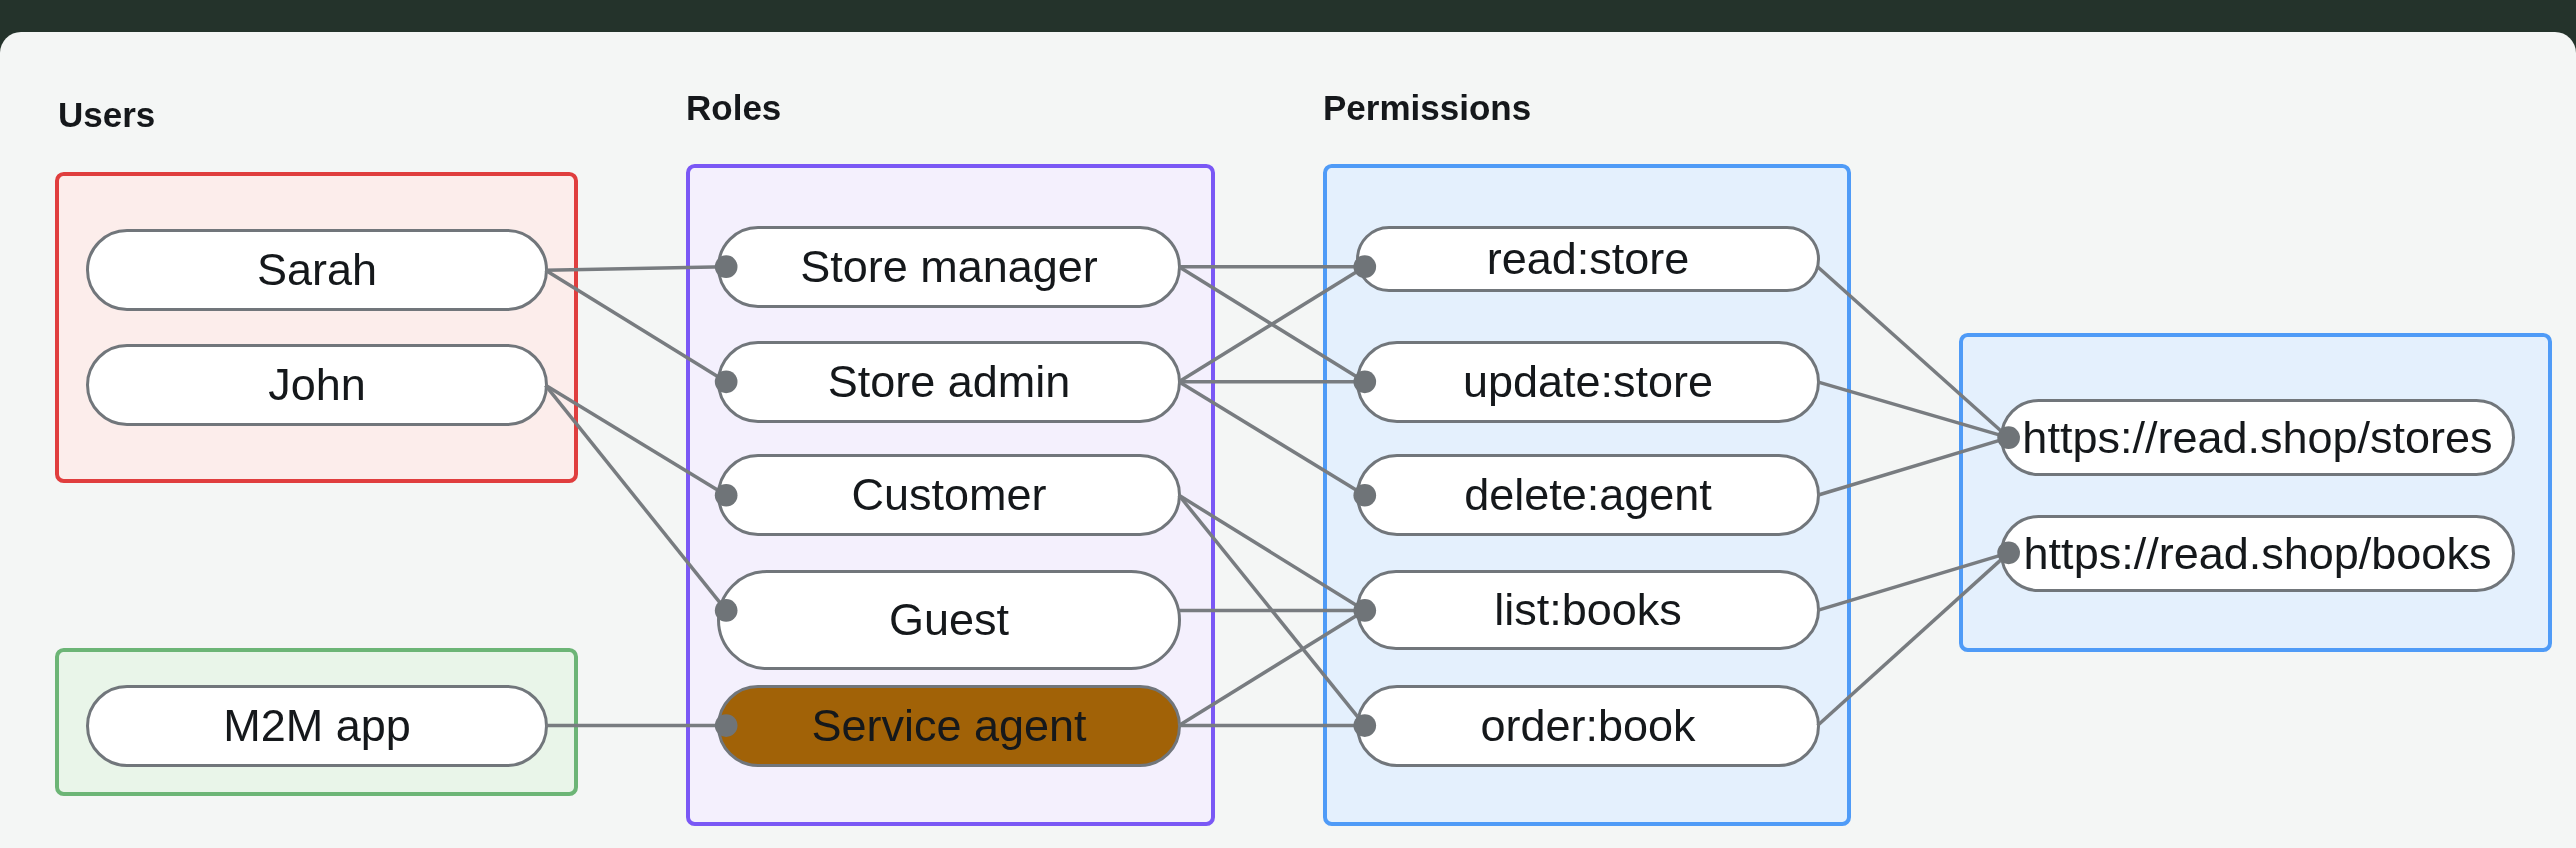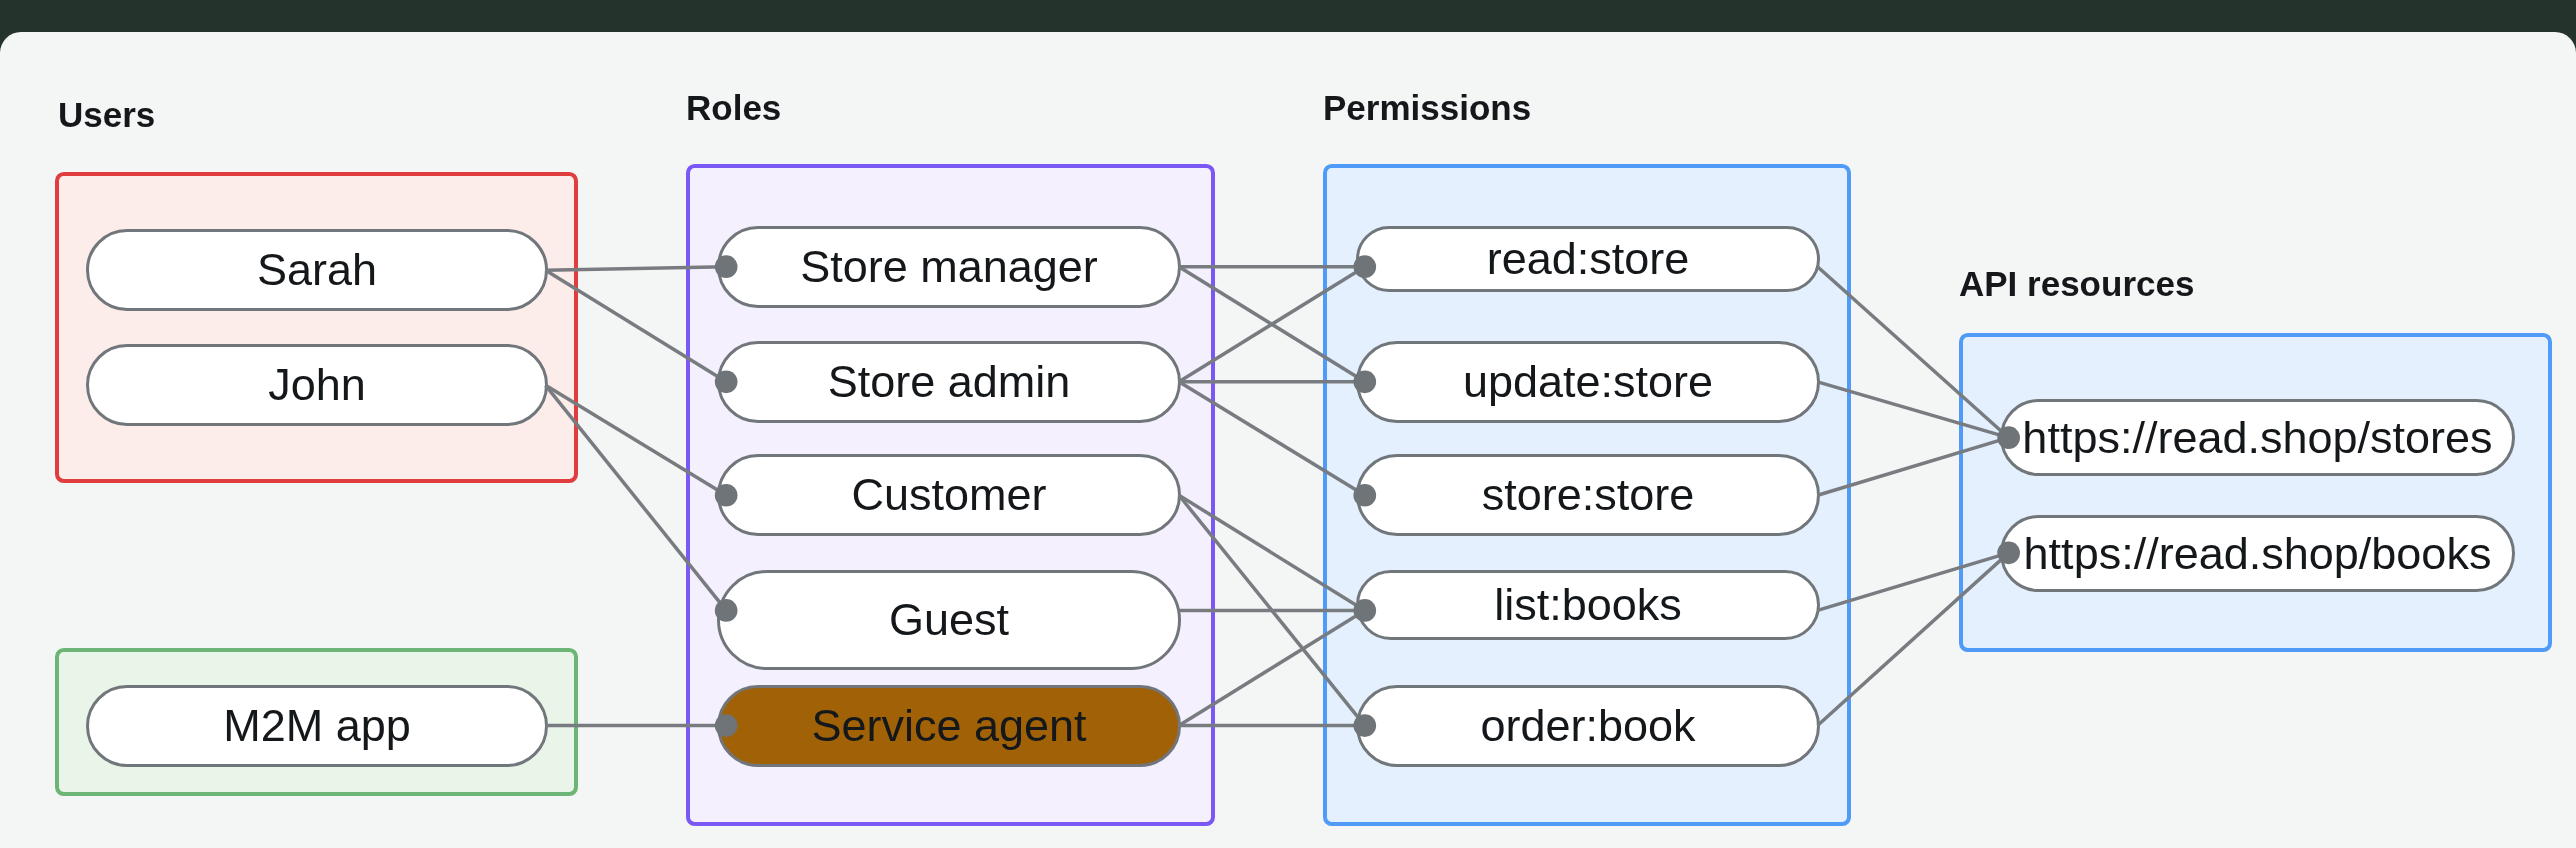--- a/index.html
+++ b/index.html
@@ -62,35 +62,34 @@
 
   <div class="group-box" id="box-users" style="left: 55px; top: 140px; width: 523px; height: 311px; border-color: rgb(224, 62, 62); background: rgb(252, 237, 235);"></div>
   <div class="group-box" id="box-m2m-apps" style="left: 55px; top: 616px; width: 523px; height: 148px; border-color: rgb(108, 181, 118); background: rgb(233, 245, 233);"></div>
   <div class="group-box" id="box-roles" style="left: 686px; top: 132px; width: 529px; height: 662px; border-color: rgb(122, 88, 245); background: rgb(244, 240, 253);"></div>
   <div class="group-box" id="box-permissions" style="left: 1323px; top: 132px; width: 528px; height: 662px; border-color: rgb(79, 155, 247); background: rgb(228, 240, 253);"></div>
   <div class="group-box" id="box-api-resources" style="left: 1959px; top: 301px; width: 593px; height: 319px; border-color: rgb(79, 155, 247); background: rgb(228, 240, 253);"></div>
 
   <div class="group-label" id="label-users" style="left: 58px; top: 63px;">Users</div>
   <div class="group-label" id="label-roles" style="left: 686px; top: 56px;">Roles</div>
   <div class="group-label" id="label-permissions" style="left: 1323px; top: 56px;">Permissions</div>
-  <div class="group-label" id="label-api-resources" style="left: 1959px; top: 232px;">API resources</div>
 
   <div id="nodes-layer">
       <div class="node" style="left: 86px; top: 197px; width: 462px; height: 82px; border-color: rgb(113, 118, 123); background: rgb(255, 255, 255); color: rgb(21, 24, 27);">Sarah</div>
       <div class="node" style="left: 86px; top: 312px; width: 462px; height: 82px; border-color: rgb(113, 118, 123); background: rgb(255, 255, 255); color: rgb(21, 24, 27);">John</div>
       <div class="node" style="left: 86px; top: 653px; width: 462px; height: 82px; border-color: rgb(113, 118, 123); background: rgb(255, 255, 255); color: rgb(21, 24, 27);">M2M app</div>
       <div class="node" style="left: 717px; top: 194px; width: 464px; height: 82px; border-color: rgb(113, 118, 123); background: rgb(255, 255, 255); color: rgb(21, 24, 27);">Store manager</div>
       <div class="node" style="left: 717px; top: 309px; width: 464px; height: 82px; border-color: rgb(113, 118, 123); background: rgb(255, 255, 255); color: rgb(21, 24, 27);">Store admin</div>
       <div class="node" style="left: 717px; top: 422px; width: 464px; height: 82px; border-color: rgb(113, 118, 123); background: rgb(255, 255, 255); color: rgb(21, 24, 27);">Customer</div>
       <div class="node" style="left: 717px; top: 538px; width: 464px; height: 100px; border-color: rgb(113, 118, 123); background: rgb(255, 255, 255); color: rgb(21, 24, 27);">Guest</div>
       <div class="node" style="left: 717px; top: 653px; width: 464px; height: 82px; border-color: rgb(113, 118, 123); background: #a16207; color: rgb(21, 24, 27);">Service agent</div>
       <div class="node" style="left: 1356px; top: 194px; width: 464px; height: 66px; border-color: rgb(113, 118, 123); background: rgb(255, 255, 255); color: rgb(21, 24, 27);">read:store</div>
       <div class="node" style="left: 1356px; top: 309px; width: 464px; height: 82px; border-color: rgb(113, 118, 123); background: rgb(255, 255, 255); color: rgb(21, 24, 27);">update:store</div>
-      <div class="node" style="left: 1356px; top: 422px; width: 464px; height: 82px; border-color: rgb(113, 118, 123); background: rgb(255, 255, 255); color: rgb(21, 24, 27);">store:store</div>
-      <div class="node" style="left: 1356px; top: 538px; width: 464px; height: 70px; border-color: rgb(113, 118, 123); background: rgb(255, 255, 255); color: rgb(21, 24, 27);">list:books</div>
+      <div class="node" style="left: 1356px; top: 422px; width: 464px; height: 82px; border-color: rgb(113, 118, 123); background: rgb(255, 255, 255); color: rgb(21, 24, 27);">delete:agent</div>
+      <div class="node" style="left: 1356px; top: 538px; width: 464px; height: 80px; border-color: rgb(113, 118, 123); background: rgb(255, 255, 255); color: rgb(21, 24, 27);">list:books</div>
       <div class="node" style="left: 1356px; top: 653px; width: 464px; height: 82px; border-color: rgb(113, 118, 123); background: rgb(255, 255, 255); color: rgb(21, 24, 27);">order:book</div>
       <div class="node" style="left: 2000px; top: 367px; width: 515px; height: 77px; border-color: rgb(113, 118, 123); background: rgb(255, 255, 255); color: rgb(21, 24, 27);">https://read.shop/stores</div>
       <div class="node" style="left: 2000px; top: 483px; width: 515px; height: 77px; border-color: rgb(113, 118, 123); background: rgb(255, 255, 255); color: rgb(21, 24, 27);">https://read.shop/books</div>
     </div>
 
   <svg id="edges-layer" viewBox="0 0 2952 972" xmlns="http://www.w3.org/2000/svg">
       <line x1="625" y1="273" x2="832" y2="269" stroke="#787c80" stroke-width="4"></line>
       <line x1="625" y1="273" x2="832" y2="401" stroke="#787c80" stroke-width="4"></line>
       <line x1="625" y1="405" x2="832" y2="531" stroke="#787c80" stroke-width="4"></line>
       <line x1="625" y1="405" x2="832" y2="663" stroke="#787c80" stroke-width="4"></line>

